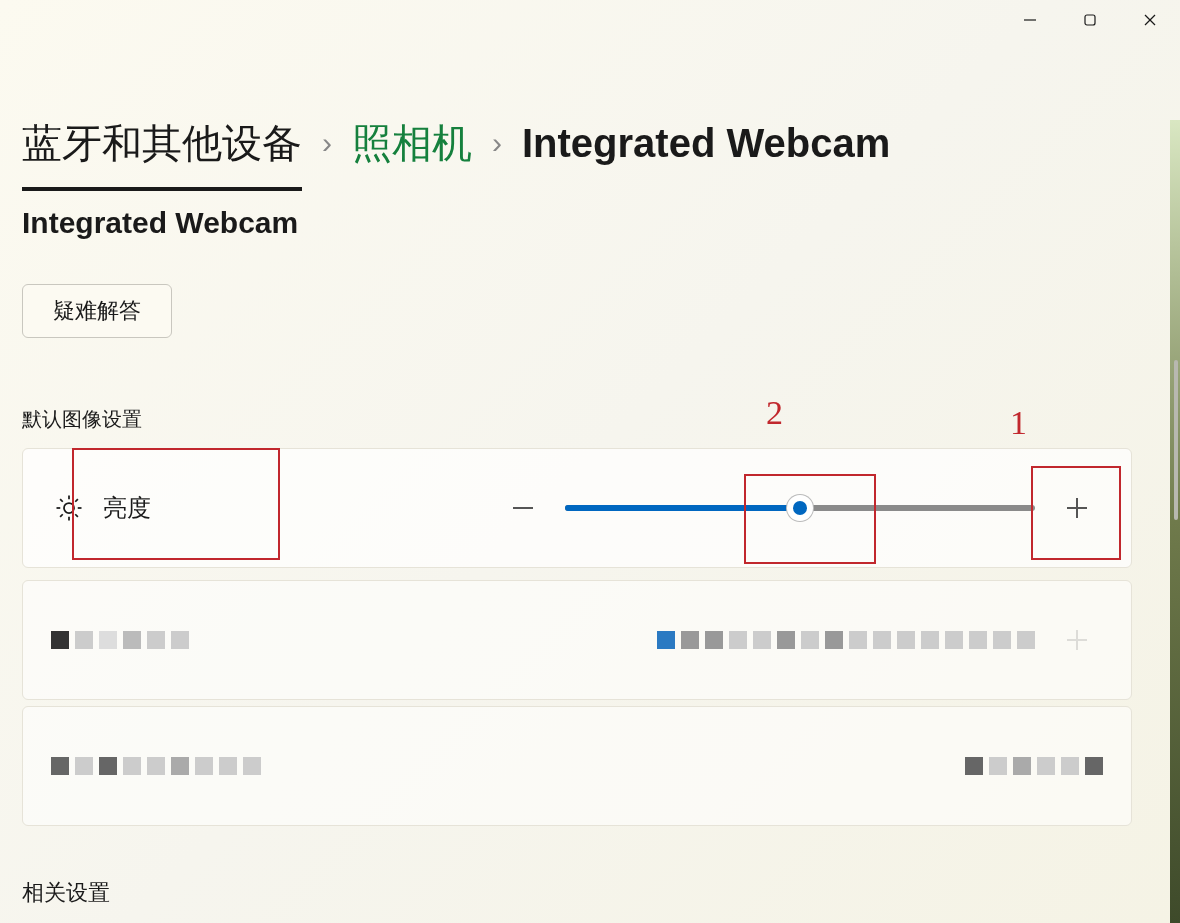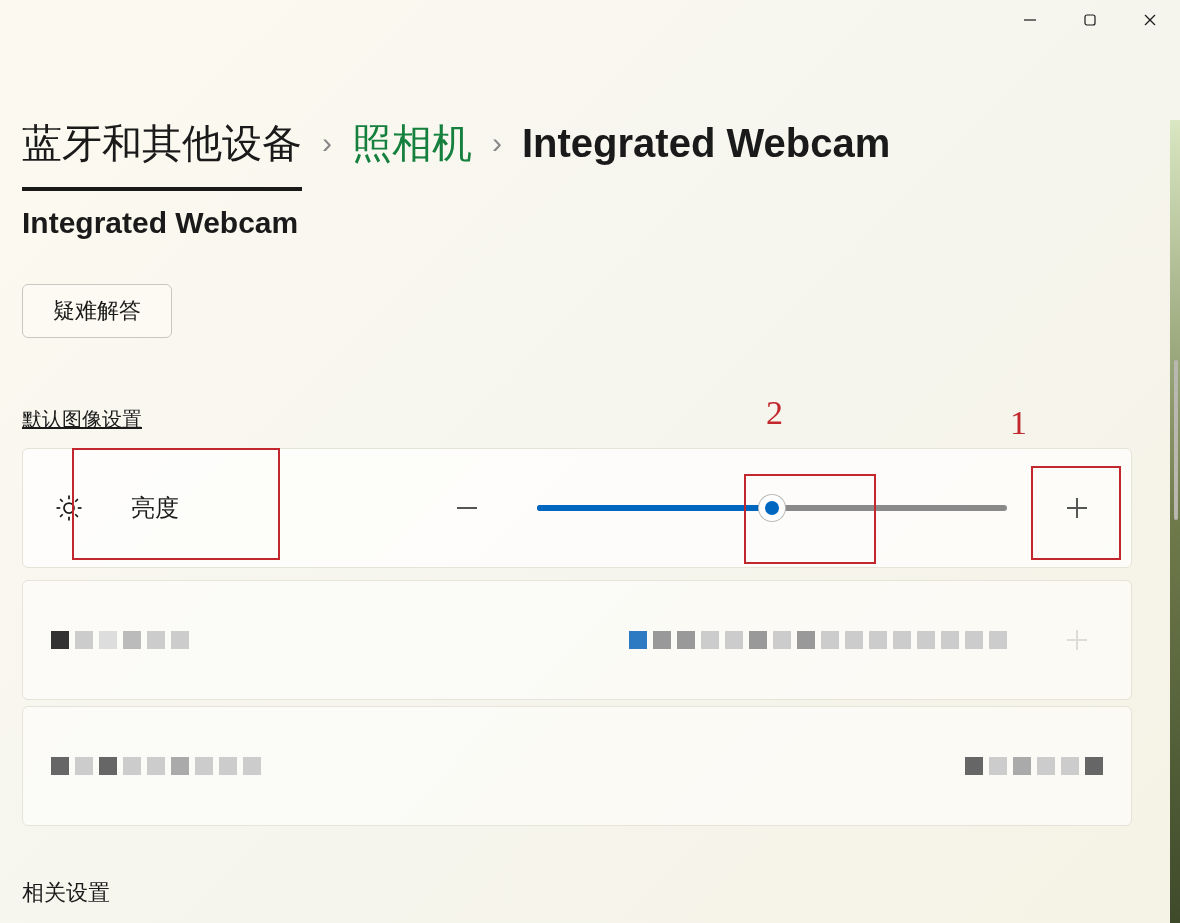--- a/index.html
+++ b/index.html
@@ -52,33 +52,33 @@
   }
   .btn {
     min-width: 110px; height: 54px; padding: 0 30px;
     background: #fcfaf2; border: 1px solid #c9c7bf; border-radius: 6px;
     font-size: 22px; color: #1a1a1a; display: flex; align-items: center; justify-content: center;
     cursor: pointer;
   }
 
   
   .section-heading {
-    position: absolute; left: 22px; top: 406px; font-size: 20px; color: #1a1a1a; text-decoration: underline;
+    position: absolute; left: 22px; top: 406px; font-size: 20px; color: #1a1a1a;
   }
 
   
   .card {
     position: absolute; left: 22px; width: 1110px; height: 120px;
     background: rgba(255,255,255,0.55); border: 1px solid #e6e3d8; border-radius: 6px;
   }
   .card.card-1 { top: 448px; background: rgba(255,255,255,0.72); }
   .card.card-2 { top: 580px; }
   .card.card-3 { top: 706px; }
 
-  .card-inner { display: flex; align-items: center; height: 100%; padding: 0 28px; gap: 44px; }
+  .card-inner { display: flex; align-items: center; height: 100%; padding: 0 28px; gap: 16px; }
 
   .setting-icon { width: 36px; height: 36px; display:flex; align-items:center; justify-content:center; }
   .setting-label { font-size: 24px; color: #1a1a1a; flex: 0 0 auto; margin-right: 60px; }
 
   .stepper {
     width: 52px; height: 52px; display:flex; align-items:center; justify-content:center;
     font-size: 36px; color: #555; cursor: pointer; user-select:none;
   }
   .stepper svg { display:block; }
 

